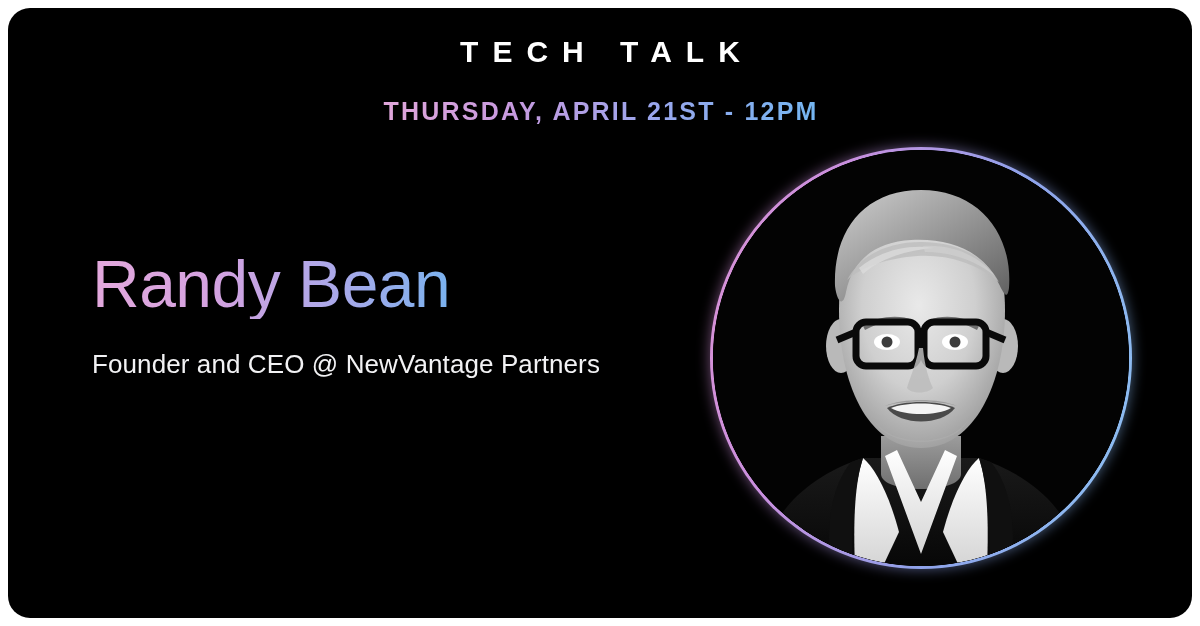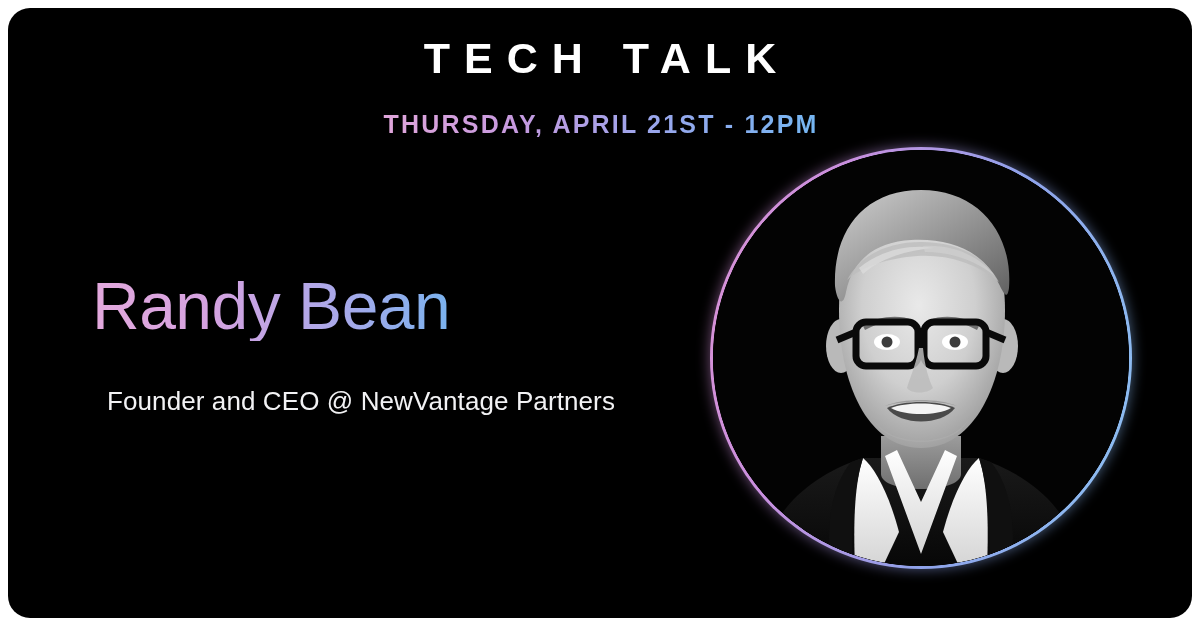--- a/index.html
+++ b/index.html
@@ -40,21 +40,21 @@
     position: absolute;
     left: 0;
     top: 0;
     width: 100%;
     text-align: center;
   }
 
   .event-title {
     margin: 0;
     padding-top: 28px;
-    font-size: 43px;
+    font-size: 30px;
     font-weight: 700;
     color: #ffffff;
     letter-spacing: 14px;
     text-indent: 14px;
     line-height: 1.05;
   }
 
   .event-datetime {
     margin: 16px;
     padding-top: 14px;
@@ -68,40 +68,40 @@
     background-clip: text;
     color: transparent;
     -webkit-text-fill-color: transparent;
     display: inline-block;
   }
 
   
   .speaker-block {
     position: absolute;
     left: 84px;
-    top: 264px;
+    top: 242px;
     width: 600px;
   }
 
   .speaker-name {
     margin: 0;
     font-size: 66px;
     font-weight: 400;
     line-height: 1.05;
     letter-spacing: -0.5px;
     background-image: linear-gradient(90deg, #e3a9dd 0%, #d4a2e0 34%, #a8a9ea 70%, #7ab2ee 100%);
     -webkit-background-clip: text;
     background-clip: text;
     color: transparent;
     -webkit-text-fill-color: transparent;
     display: inline-block;
   }
 
   .speaker-role {
-    margin: 15px;
+    margin: 0;
     padding-top: 30px;
     font-size: 26px;
     font-weight: 400;
     color: #f2f2f4;
     letter-spacing: 0.1px;
     line-height: 1.2;
   }
 
   
   .portrait-wrap {

